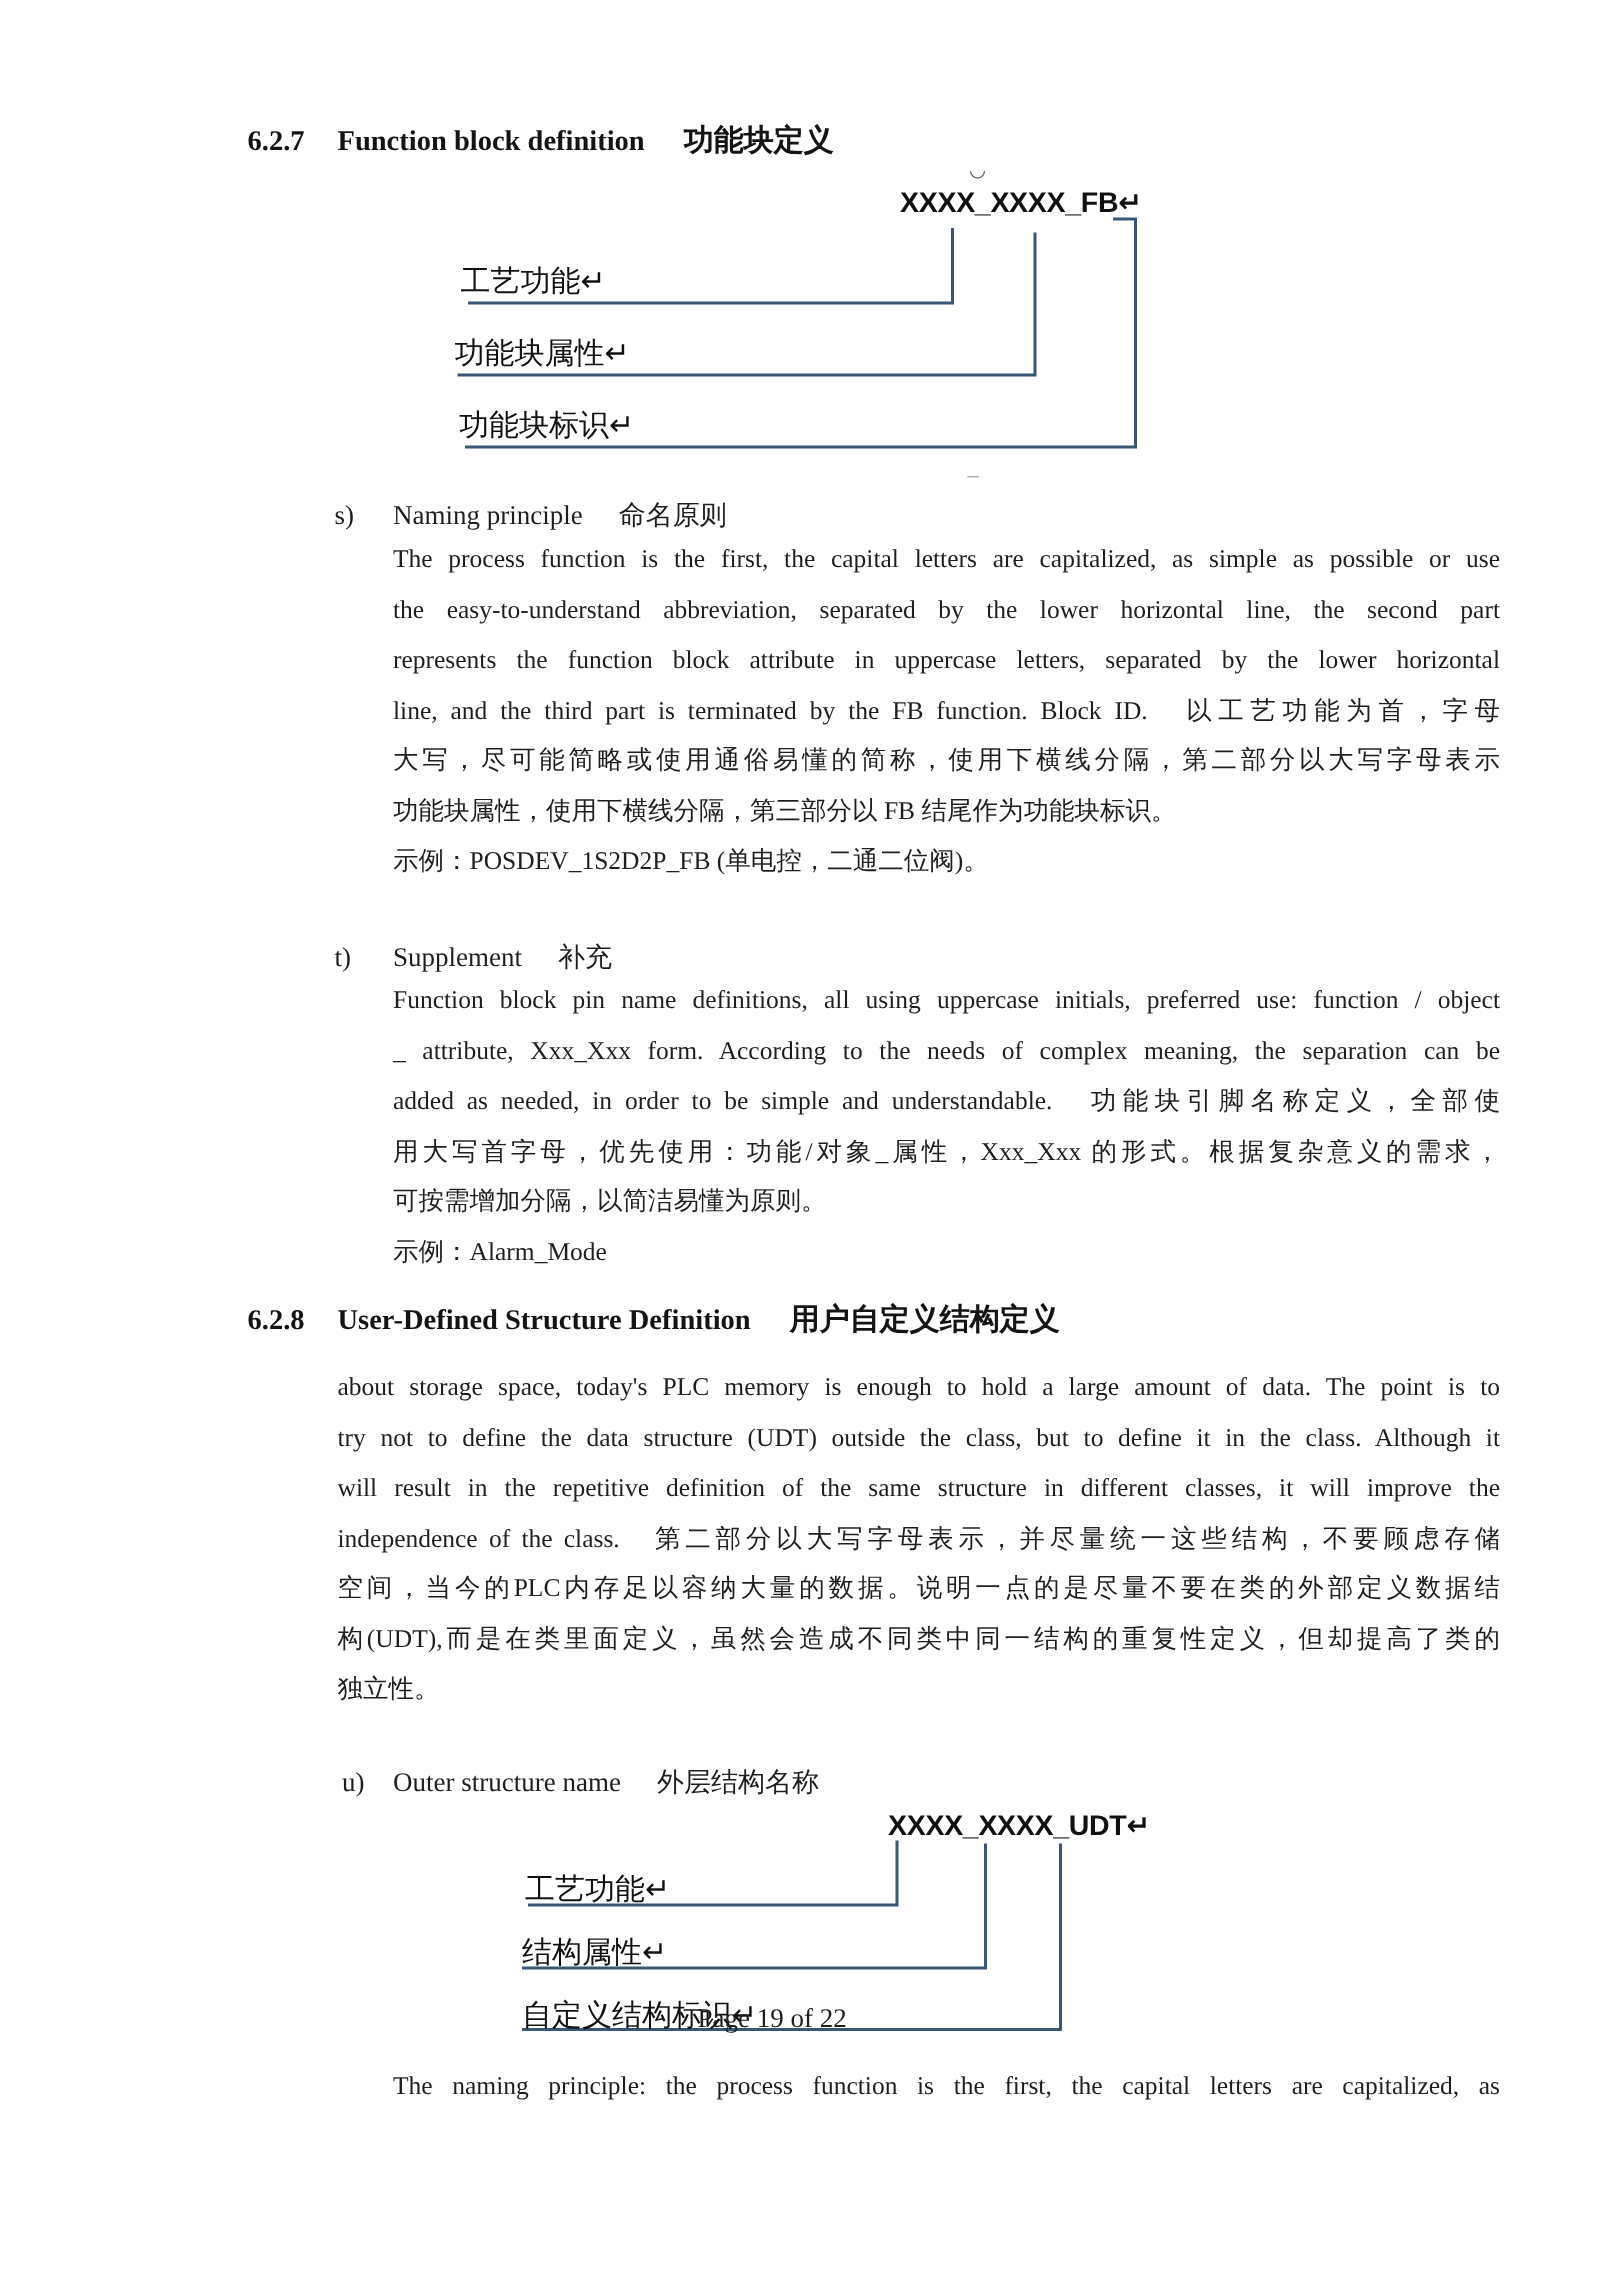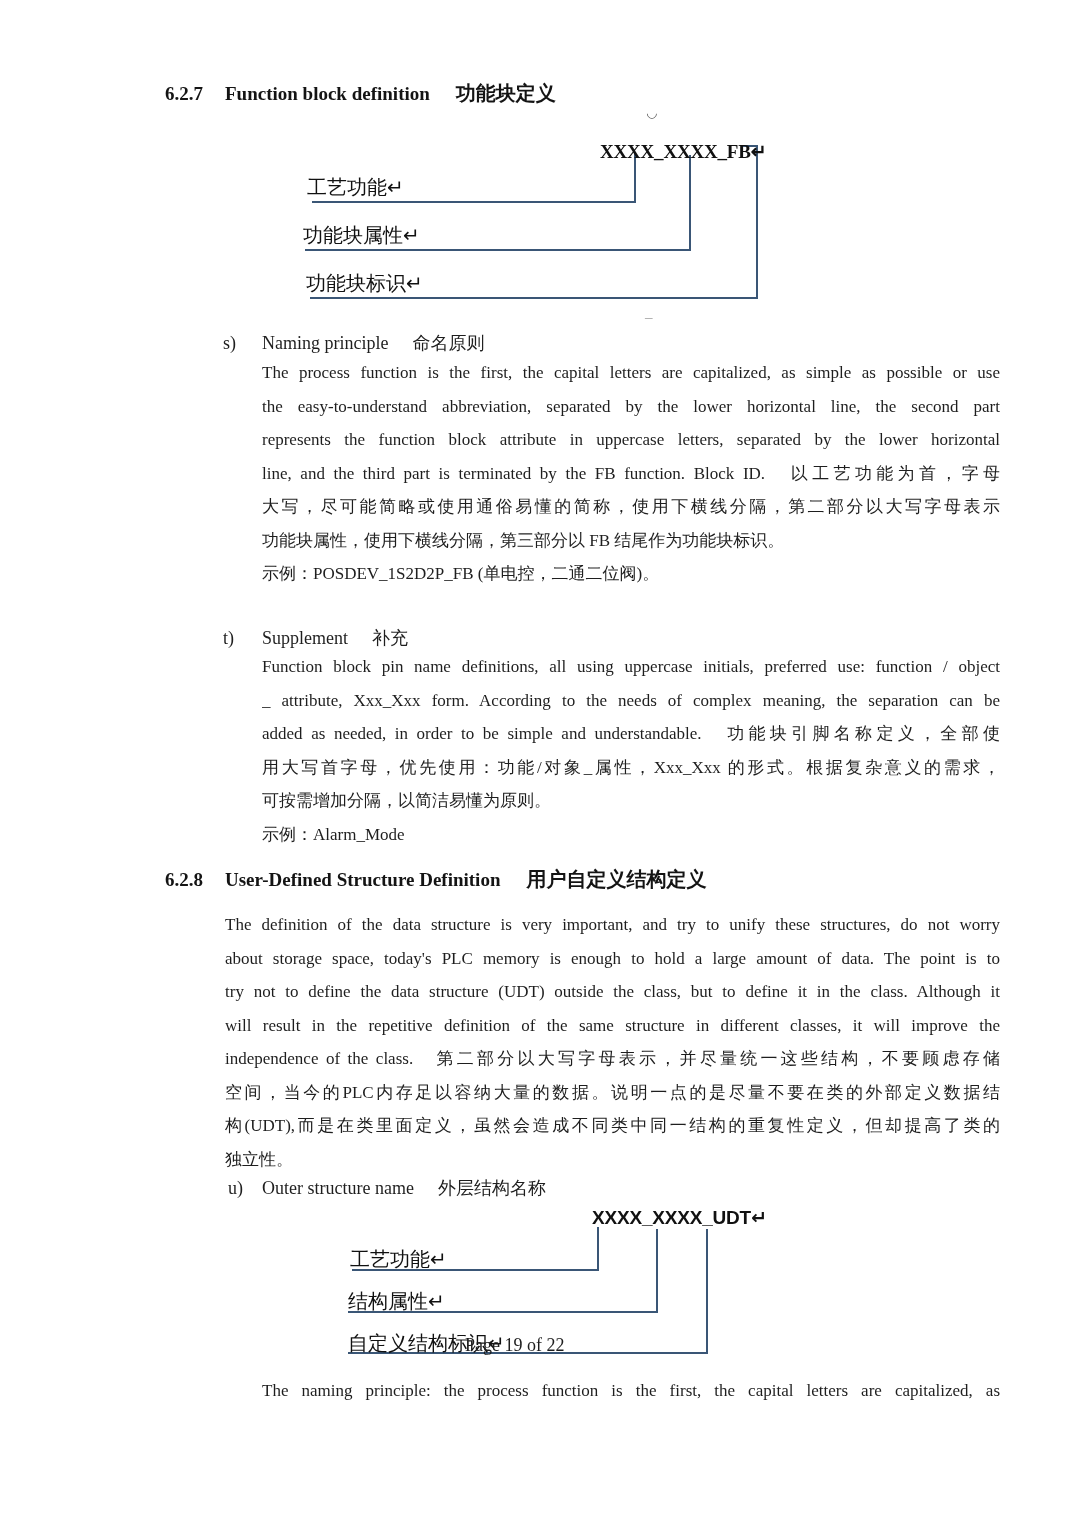--- a/index.html
+++ b/index.html
@@ -47,21 +47,21 @@
     <polyline fill="none" stroke-width="2" points="352,1270 598,1270 598,1227" stroke="#3a5676"></polyline>
     <polyline fill="none" stroke-width="2" points="348,1312 657,1312 657,1229" stroke="#3a5676"></polyline>
     <polyline fill="none" stroke-width="2" points="348,1353 707,1353 707,1229" stroke="#3a5676"></polyline>
   </svg>
 
   <div class="h1" style="left:165px; top:80px;">
     <span class="hnum">6.2.7</span><span class="hen">Function block definition</span><span class="hzh">功能块定义</span>
   </div>
 
   <div class="breve" style="left:646px; top:106px;">◡</div>
-  <div class="dname" style="left:600px; top:140px;font-family:Liberation Serif, serif;">XXXX_XXXX_FB↵</div>
+  <div class="dname" style="left:600px; top:124px;">XXXX_XXXX_FB↵</div>
   <div class="dlabel" style="left:307px; top:174px;">工艺功能↵</div>
   <div class="dlabel" style="left:303px; top:222px;">功能块属性↵</div>
   <div class="dlabel" style="left:306px; top:270px;">功能块标识↵</div>
   <div class="stray" style="left:645px; top:310px;">–</div>
 
   <div class="liheading" style="left:223px; top:331px;">
     <span class="limark">s)</span><span>Naming principle</span><span class="lizh">命名原则</span>
   </div>
   <div class="lines" style="left:262px; top:356px; width:738px;">
     <div class="ln just">The process function is the first, the capital letters are capitalized, as simple as possible or use</div>
@@ -83,21 +83,20 @@
     <div class="ln just">用大写首字母，优先使用：功能/对象_属性，Xxx_Xxx 的形式。根据复杂意义的需求，</div>
     <div class="ln">可按需增加分隔，以简洁易懂为原则。</div>
     <div class="ln">示例：Alarm_Mode</div>
   </div>
 
   <div class="h1" style="left:165px; top:866px;">
     <span class="hnum">6.2.8</span><span class="hen">User-Defined Structure Definition</span><span class="hzh">用户自定义结构定义</span>
   </div>
 
   <div class="lines" style="left:225px; top:908px; width:775px;">
-    <div class="ln just">The definition of the data structure is very important, and try to unify these structures, do not worry</div>
     <div class="ln just">about storage space, today's PLC memory is enough to hold a large amount of data. The point is to</div>
     <div class="ln just">try not to define the data structure (UDT) outside the class, but to define it in the class. Although it</div>
     <div class="ln just">will result in the repetitive definition of the same structure in different classes, it will improve the</div>
     <div class="ln just">independence of the class.　第二部分以大写字母表示，并尽量统一这些结构，不要顾虑存储</div>
     <div class="ln just">空间，当今的PLC内存足以容纳大量的数据。说明一点的是尽量不要在类的外部定义数据结</div>
     <div class="ln just">构(UDT),而是在类里面定义，虽然会造成不同类中同一结构的重复性定义，但却提高了类的</div>
     <div class="ln">独立性。</div>
   </div>
 
   <div class="liheading" style="left:228px; top:1176px;">

